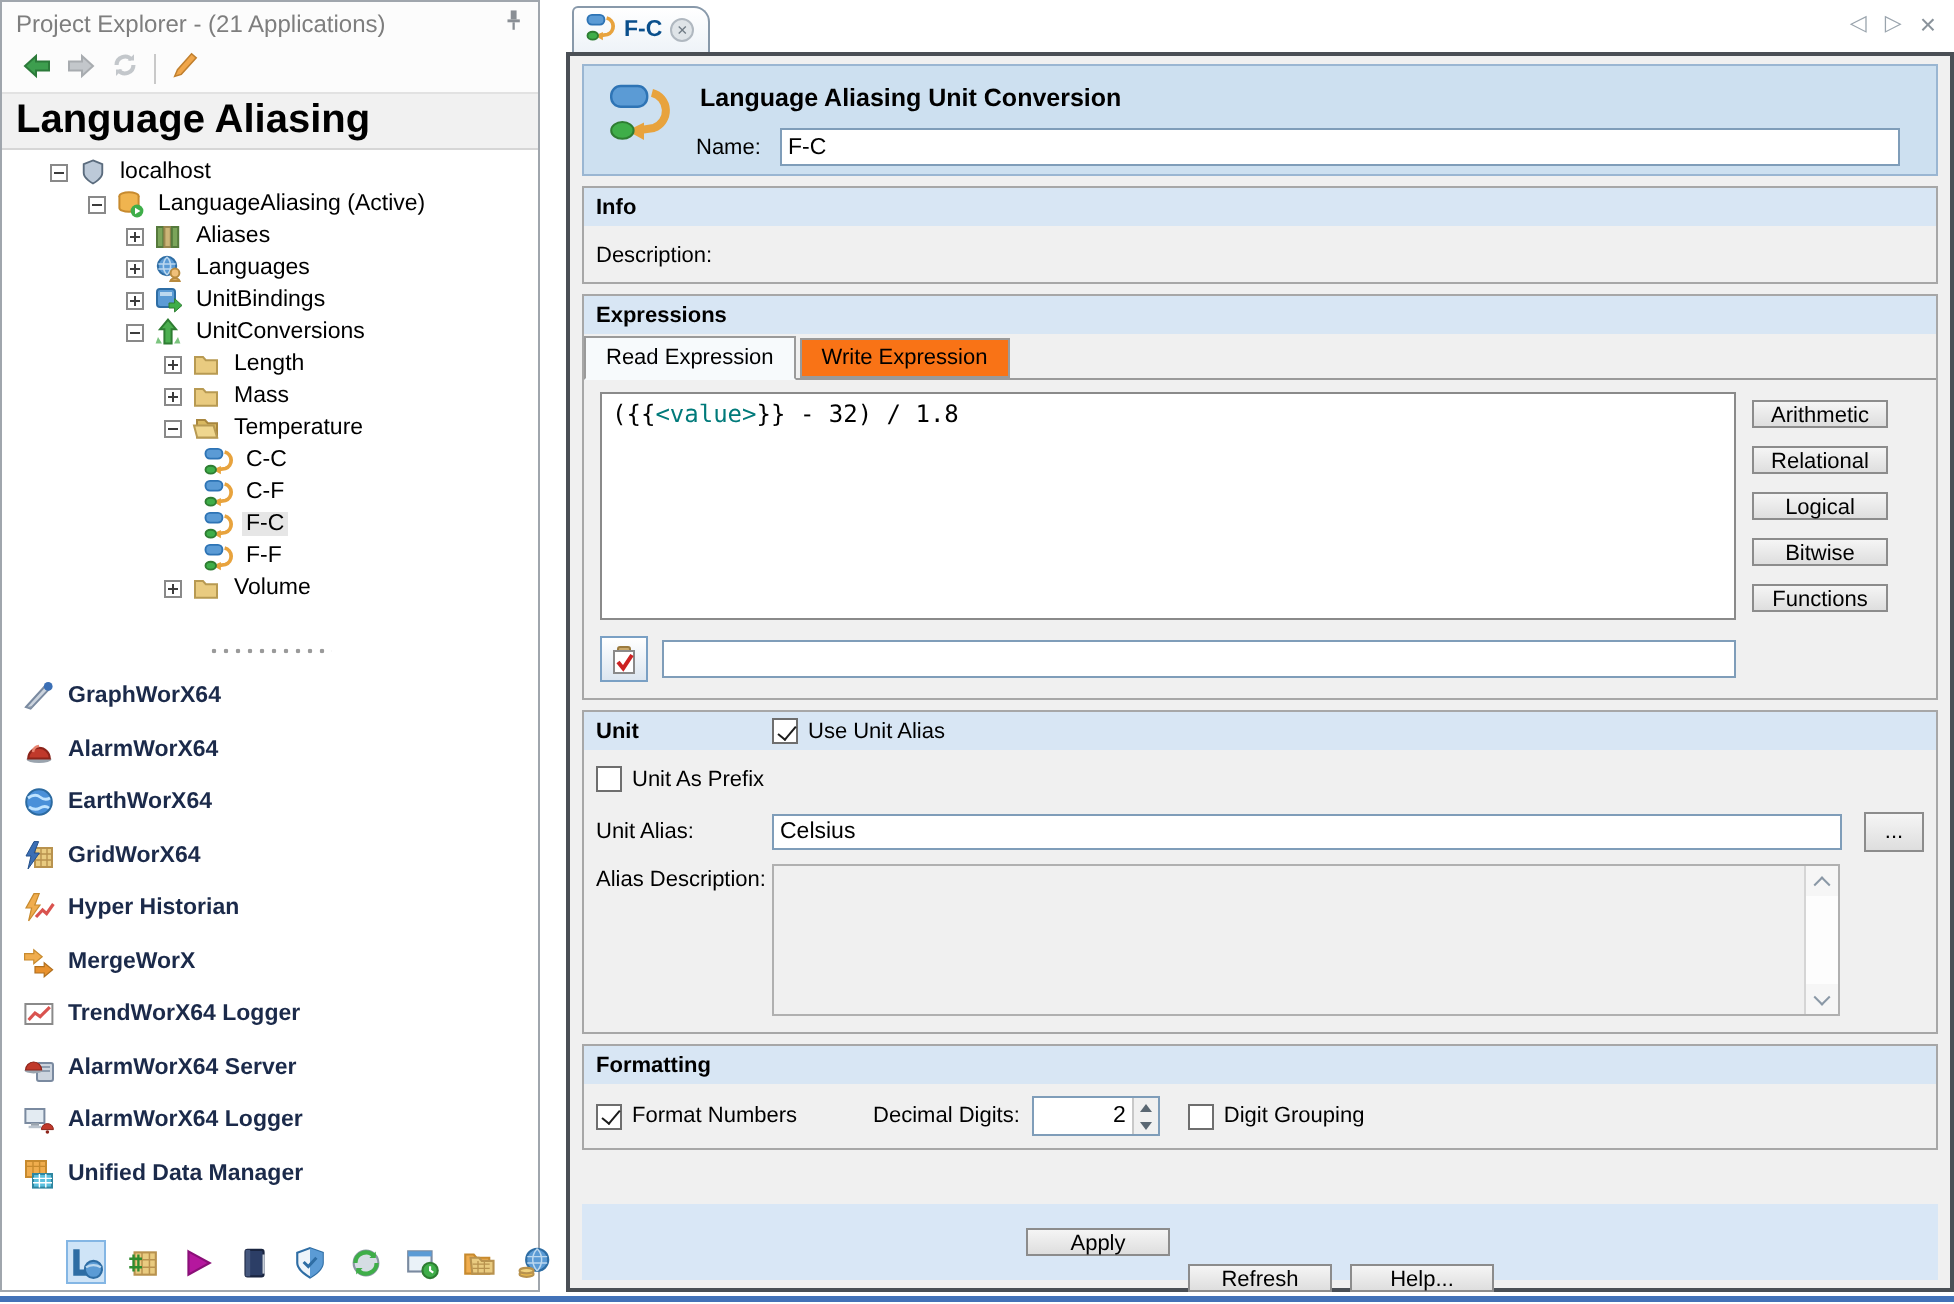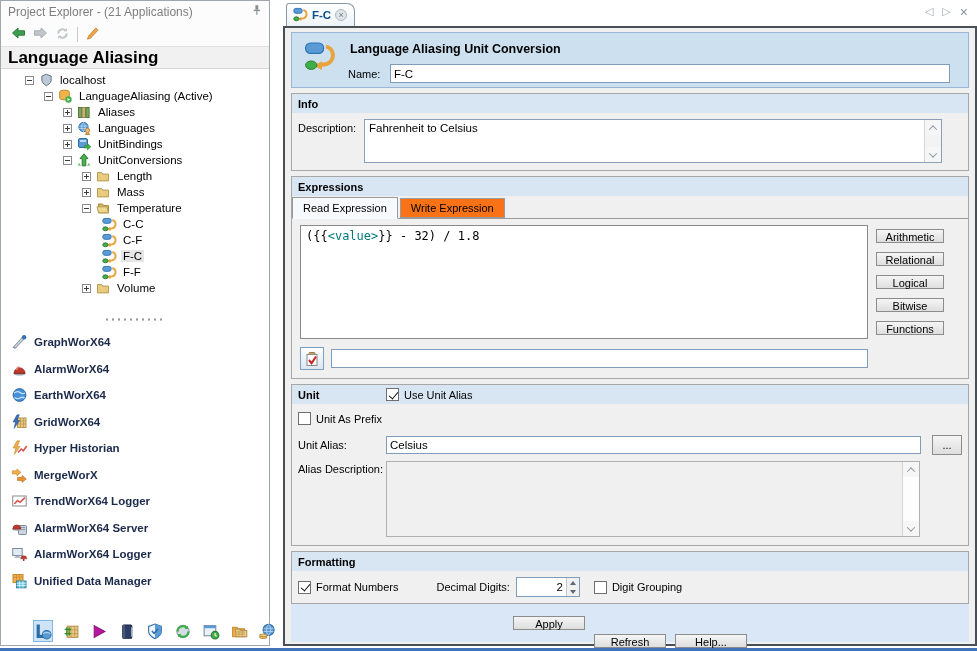--- a/index.html
+++ b/index.html
@@ -9,22 +9,22 @@
   *{box-sizing:border-box;}
 
   
   .left-panel{position:absolute;left:0;top:0;width:270px;height:646px;
     border:1px solid #a0a6ad;background:#fff;display:flex;flex-direction:column;}
   .lp-title{height:21px;display:flex;align-items:center;padding:0 6px 0 7px;
     color:#7e7e7e;font-size:12px;background:#fcfcfc;}
   .lp-title .pin{margin-left:auto;}
   .lp-toolbar{height:24px;display:flex;align-items:center;gap:7px;padding:0 0 0 10px;background:#fcfcfc;}
   .tb-sep{width:1px;height:15px;background:#c9c9c9;}
-  .lp-header{height:23px;background:#f1f1f1;border-top:1px solid #e2e2e2;border-bottom:1px solid #d6d6d6;
-    font-weight:bold;font-size:17px;display:flex;align-items:center;padding-left:7px;}
+  .lp-header{height:29px;background:#f1f1f1;border-top:1px solid #e2e2e2;border-bottom:1px solid #d6d6d6;
+    font-weight:bold;font-size:20px;display:flex;align-items:center;padding-left:7px;}
   .lp-tree{height:246px;background:#fff;padding-top:3px;overflow:hidden;}
   .trow{height:16px;display:flex;align-items:center;gap:4px;white-space:nowrap;}
   .tlabel{font-size:11.5px;padding:0 2px;}
   .trow.sel .tlabel{background:#e6e6e6;}
   .exp{width:9px;height:9px;border:1px solid #898989;background:#fff;position:relative;flex:none;cursor:pointer;}
   .exp::before{content:"";position:absolute;left:1px;right:1px;top:3px;height:1px;background:#3c3c3c;}
   .exp.plus::after{content:"";position:absolute;top:1px;bottom:1px;left:3px;width:1px;background:#3c3c3c;}
   .ticon{width:16px;height:14px;flex:none;display:inline-flex;align-items:center;justify-content:center;}
   .lp-splitter{height:9px;display:flex;align-items:center;justify-content:center;}
   .split-dots{width:62px;height:3px;background-image:radial-gradient(circle,#9a9a9a 1px,transparent 1.3px);
@@ -571,31 +571,20 @@
         <input class="field" type="text" value="F-C" style="">
       </div>
     </div>
 
     <div class="grp">
       <div class="grp-hd">
         <span>Info</span>
       </div>
       <div class="info-body">
         <span class="lbl">Description:</span>
-        <div class="mlfield">
-          <span>Fahrenheit to Celsius</span>
-          <div class="sbar">
-            <div class="sbtn">
-                <span class="chev-up"></span>
-              </div>
-            <div class="sbtn">
-                <span class="chev-dn"></span>
-              </div>
-          </div>
-        </div>
       </div>
     </div>
 
     <div class="grp">
       <div class="grp-hd">
         <span>Expressions</span>
       </div>
       <div class="tabstrip">
         <span class="etab active">Read Expression</span>
         <span class="etab inactive">Write Expression</span>

